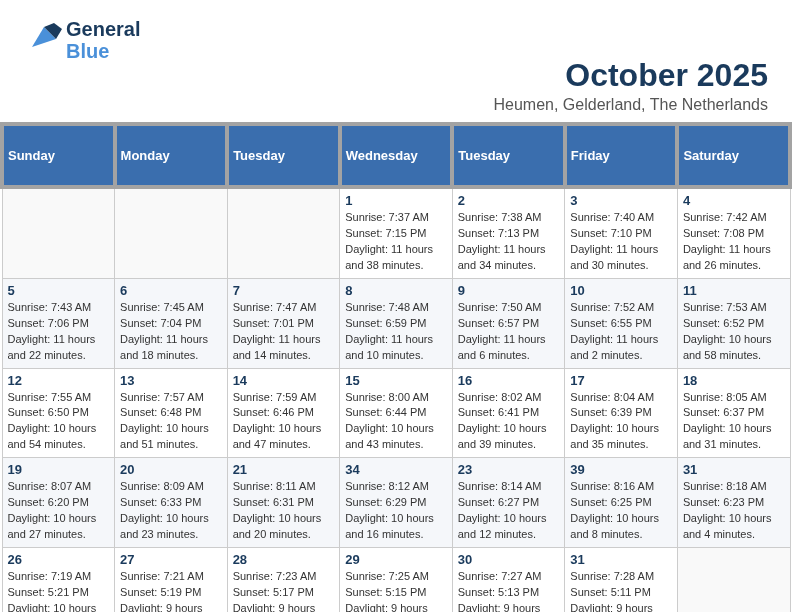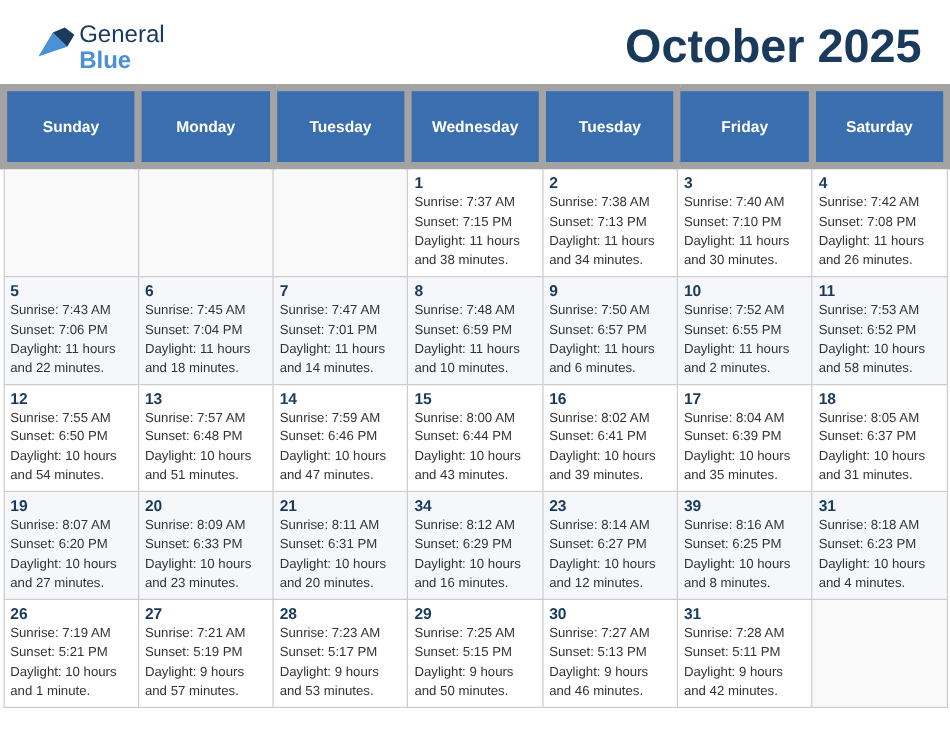--- a/index.html
+++ b/index.html
@@ -22,42 +22,43 @@
     }
     .logo-wrapper {
       display: flex;
       align-items: center;
       gap: 4px;
     }
     .title-block {
       text-align: right;
     }
     .month-title {
-      font-size: 39px;
+      font-size: 32px;
       font-weight: bold;
       color: #1a3a5c;
+      margin-top: 39px;
     }
     .location-title {
       font-size: 16px;
       color: #555;
       margin-top: 2px;
     }
     .calendar {
       width: 100%;
       border-collapse: collapse;
       table-layout: fixed;
     }
     .calendar thead th {
       background: #3a6eae;
       color: #fff;
       font-size: 13px;
       font-weight: bold;
       padding: 22px 4px;
-      text-align: center;
-      border: 6px solid #a3a3a3;
+      text-align: left;
+      border: 4px solid #a3a3a3;
     }
     .calendar tbody td {
       border: 1px solid #ccc;
       vertical-align: top;
       padding: 4px 5px;
       height: 88px;
       background: #fff;
     }
     .calendar tbody tr:nth-child(even) td {
       background: #f5f7fa;
@@ -83,27 +84,28 @@
 <div class="header">
   <div class="logo">
     <div class="logo-wrapper">
       <div>
         <svg width="38" height="38" viewBox="0 0 38 38">
           <polygon points="8,28 20,8 32,20 20,24" fill="#4a90d9"></polygon>
           <polygon points="20,8 32,20 38,10 30,4" fill="#1a3a5c"></polygon>
         </svg>
       </div>
       <div>
-        <div style="font-size:20px;font-weight:normal;color:#1a3a5c;line-height:1.1">General</div>
+        <div style="font-size:20px;font-weight:bold;color:#1a3a5c;line-height:1.1">General</div>
         <div style="font-size:20px;font-weight:bold;color:#4a90d9;line-height:1.1">Blue</div>
       </div>
     </div>
   </div>
   <div class="title-block">
     <div class="month-title">October 2025</div>
+    <div class="location-title">Heumen, Gelderland, The Netherlands</div>
   </div>
 </div>
 
 <table class="calendar">
   <thead>
     <tr id="weekday-header">
         <th>Sunday</th>
         <th>Monday</th>
         <th>Tuesday</th>
         <th>Wednesday</th>

